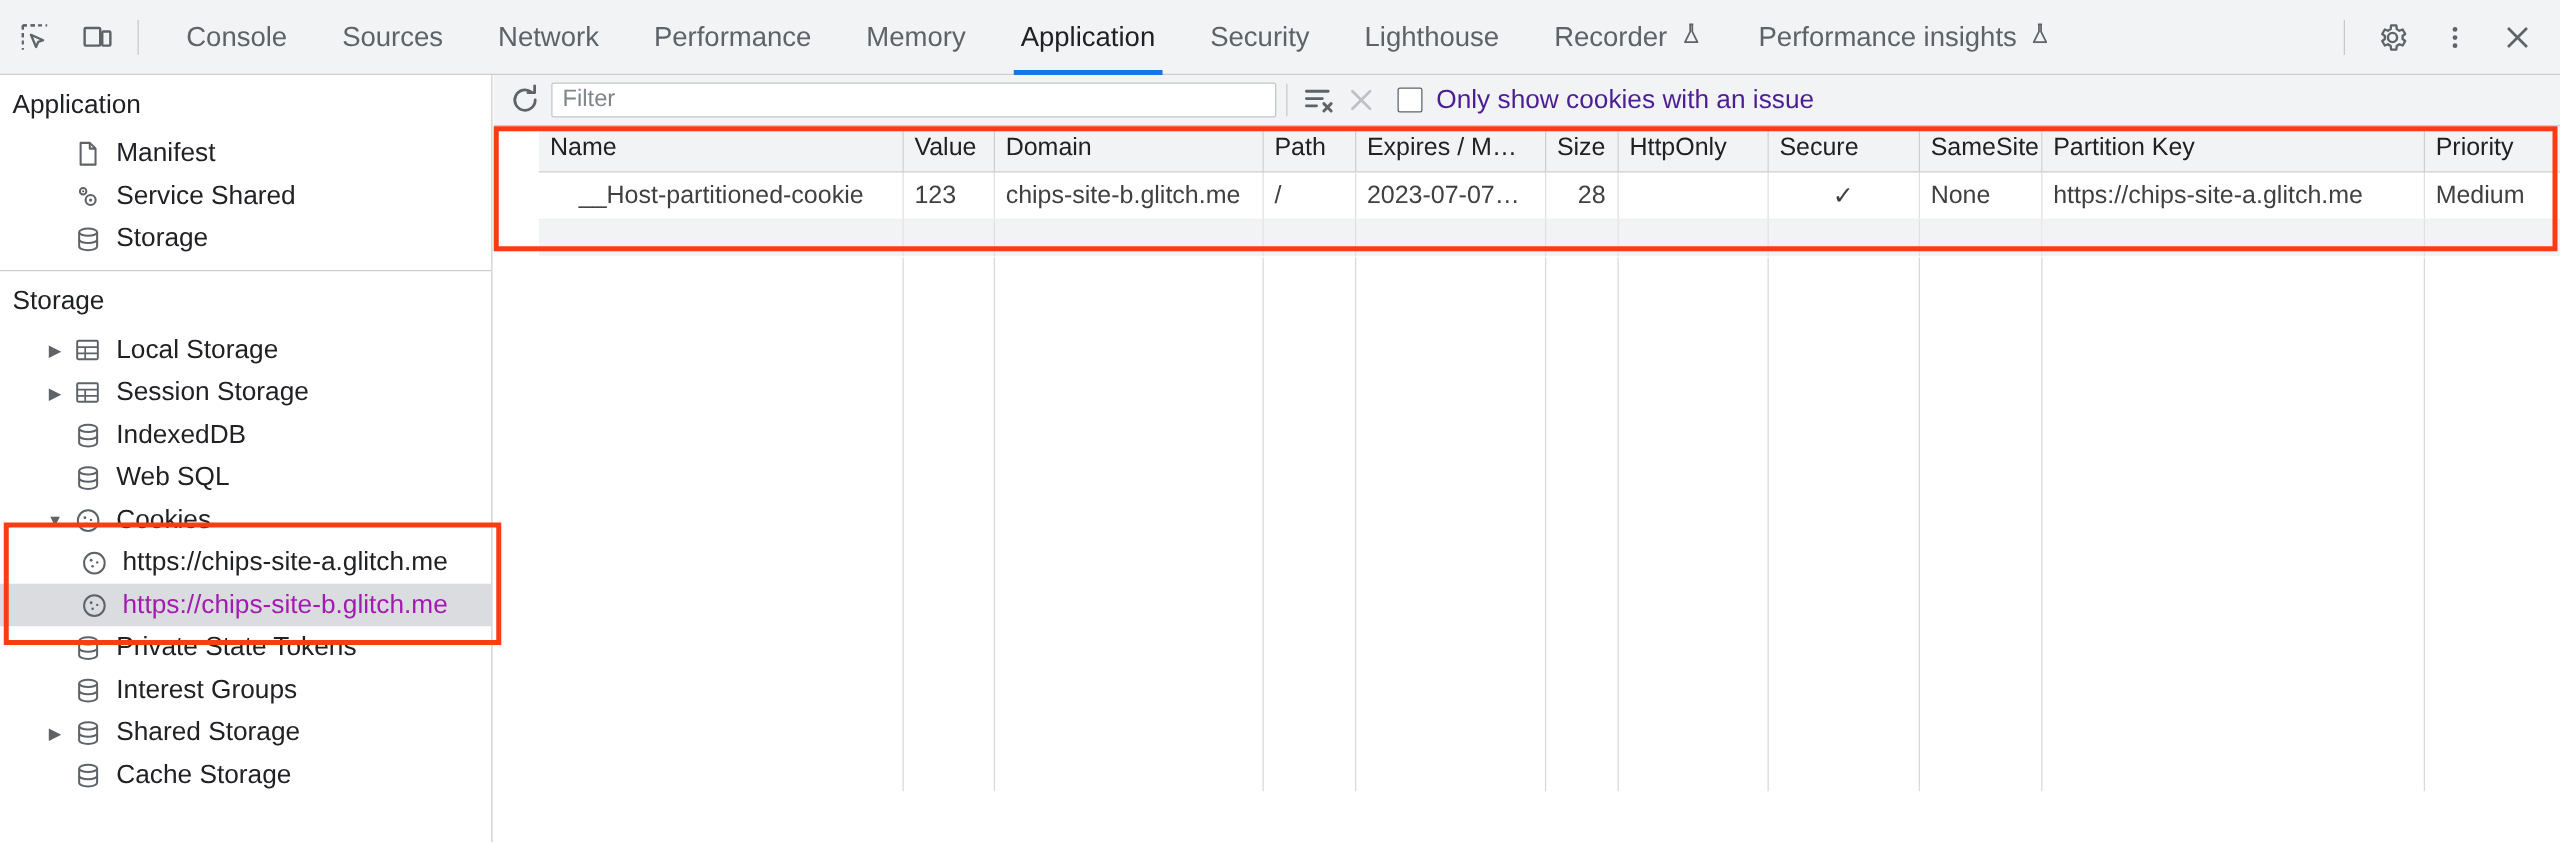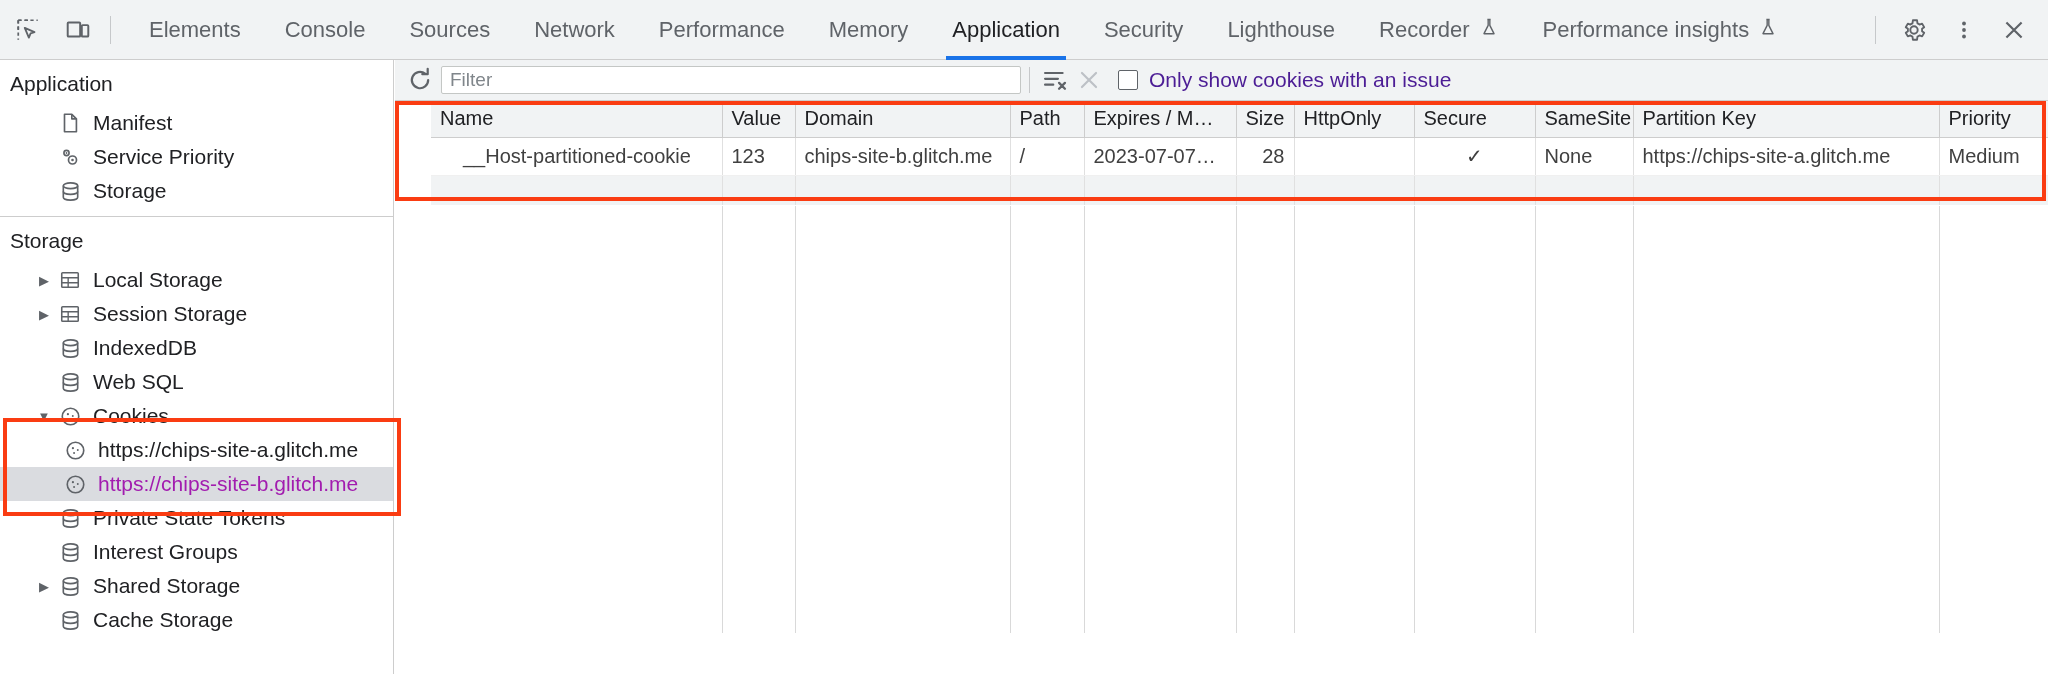--- a/index.html
+++ b/index.html
@@ -139,23 +139,20 @@
     <div class="tb-icon">
       <svg width="26" height="26" viewBox="0 0 24 24">
         <rect x="2.5" y="5" width="11.5" height="13" rx="0.8" fill="none" stroke="#5f6368" stroke-width="1.8"></rect>
         <rect x="15.5" y="7.5" width="6" height="10.5" rx="0.8" fill="none" stroke="#5f6368" stroke-width="1.8"></rect>
       </svg>
     </div>
     <div class="tb-sep"></div>
 
     <div class="tabs">
       <div class="tab">
-        <span>Elements</span>
-      </div>
-      <div class="tab">
         <span>Console</span>
       </div>
       <div class="tab">
         <span>Sources</span>
       </div>
       <div class="tab">
         <span>Network</span>
       </div>
       <div class="tab">
         <span>Performance</span>
@@ -231,21 +228,21 @@
     <div class="side-item indent1">
       <span class="arrow empty">▶</span>
       <span class="s-icon">
         <svg width="24" height="24" viewBox="0 0 24 24">
           <circle cx="8.5" cy="8" r="2.6" fill="none" stroke="#5f6368" stroke-width="1.6"></circle>
           <circle cx="8.5" cy="8" r="0.9" fill="#5f6368"></circle>
           <circle cx="14.5" cy="15" r="4" fill="none" stroke="#5f6368" stroke-width="1.7"></circle>
           <circle cx="14.5" cy="15" r="1.3" fill="#5f6368"></circle>
         </svg>
       </span>
-      <span class="side-label">Service Priority</span>
+      <span class="side-label">Service Shared</span>
     </div>
 
     <div class="side-item indent1">
       <span class="arrow empty">▶</span>
       <span class="s-icon">
         <svg width="23" height="23" viewBox="0 0 24 24">
           <ellipse cx="12" cy="6" rx="7.5" ry="3" fill="none" stroke="#5f6368" stroke-width="1.7"></ellipse>
           <path d="M4.5 6v12c0 1.7 3.4 3 7.5 3s7.5-1.3 7.5-3V6" fill="none" stroke="#5f6368" stroke-width="1.7"></path>
           <path d="M4.5 12c0 1.7 3.4 3 7.5 3s7.5-1.3 7.5-3" fill="none" stroke="#5f6368" stroke-width="1.7"></path>
         </svg>

